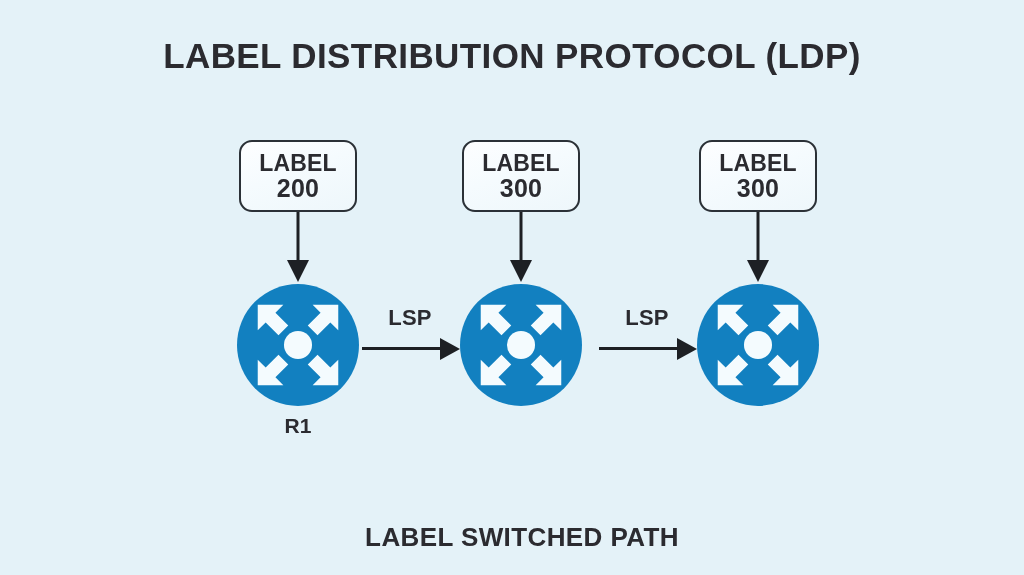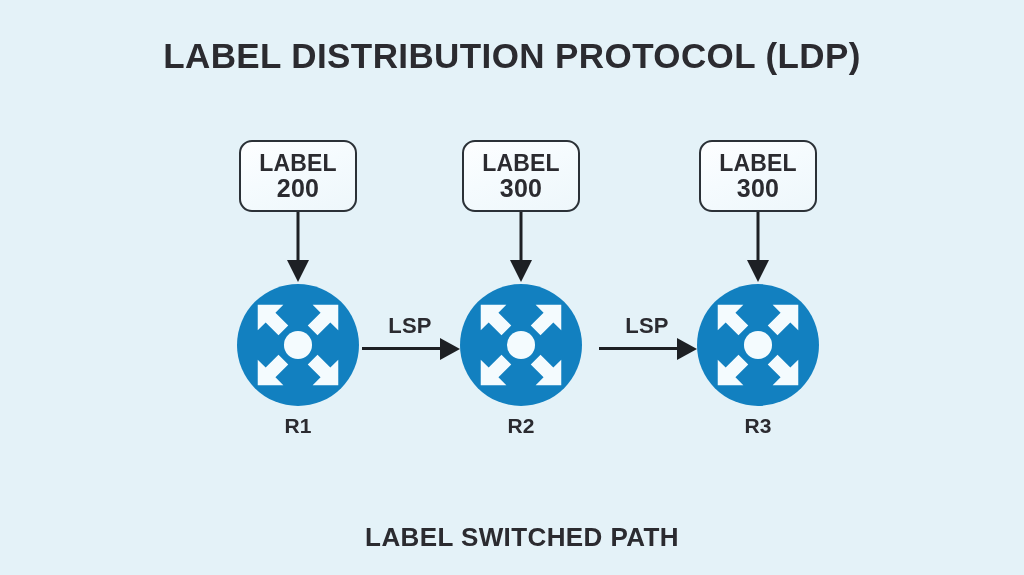--- a/index.html
+++ b/index.html
@@ -135,21 +135,21 @@
   
   .link {
     position: absolute;
     height: 60px;
   }
   .link.l0 { left: 360px; top: 305px; width: 100px; }
   .link.l1 { left: 597px; top: 305px; width: 100px; }
 
   .link .link-label {
     position: absolute;
-    top: 8px;
+    top: 0;
     left: 0;
     width: 100%;
     text-align: center;
     font-size: 22px;
     font-weight: bold;
     color: #2b2b30;
     letter-spacing: 0.2px;
   }
   .link .h-shaft {
     position: absolute;
@@ -225,21 +225,20 @@
         <circle cx="50" cy="50" r="50" fill="#1280c0"></circle>
         <g fill="#f4fbfe">
           <path d="M17 17 L38 17 L31.5 23.5 L42 34 L34 42 L23.5 31.5 L17 38 Z"></path>
           <path d="M83 17 L83 38 L76.5 31.5 L66 42 L58 34 L68.5 23.5 L62 17 Z"></path>
           <path d="M17 83 L17 62 L23.5 68.5 L34 58 L42 66 L31.5 76.5 L38 83 Z"></path>
           <path d="M83 83 L62 83 L68.5 76.5 L58 66 L66 58 L76.5 68.5 L83 62 Z"></path>
           <circle cx="50" cy="50" r="11.5"></circle>
         </g>
       </svg>
     </div>
-    <div class="router-name">R2</div>
   </div>
 
   <div class="link l1">
     <div class="link-label">LSP</div>
     <div class="h-shaft"></div>
     <div class="h-head"></div>
   </div>
 
   <div class="node-col c2">
     <div class="label-box">
@@ -255,18 +254,17 @@
         <circle cx="50" cy="50" r="50" fill="#1280c0"></circle>
         <g fill="#f4fbfe">
           <path d="M17 17 L38 17 L31.5 23.5 L42 34 L34 42 L23.5 31.5 L17 38 Z"></path>
           <path d="M83 17 L83 38 L76.5 31.5 L66 42 L58 34 L68.5 23.5 L62 17 Z"></path>
           <path d="M17 83 L17 62 L23.5 68.5 L34 58 L42 66 L31.5 76.5 L38 83 Z"></path>
           <path d="M83 83 L62 83 L68.5 76.5 L58 66 L66 58 L76.5 68.5 L83 62 Z"></path>
           <circle cx="50" cy="50" r="11.5"></circle>
         </g>
       </svg>
     </div>
-    <div class="router-name">R3</div>
   </div>
 
   <div class="diagram-caption">LABEL SWITCHED PATH</div>
 
 </div>
 
 </body></html>

